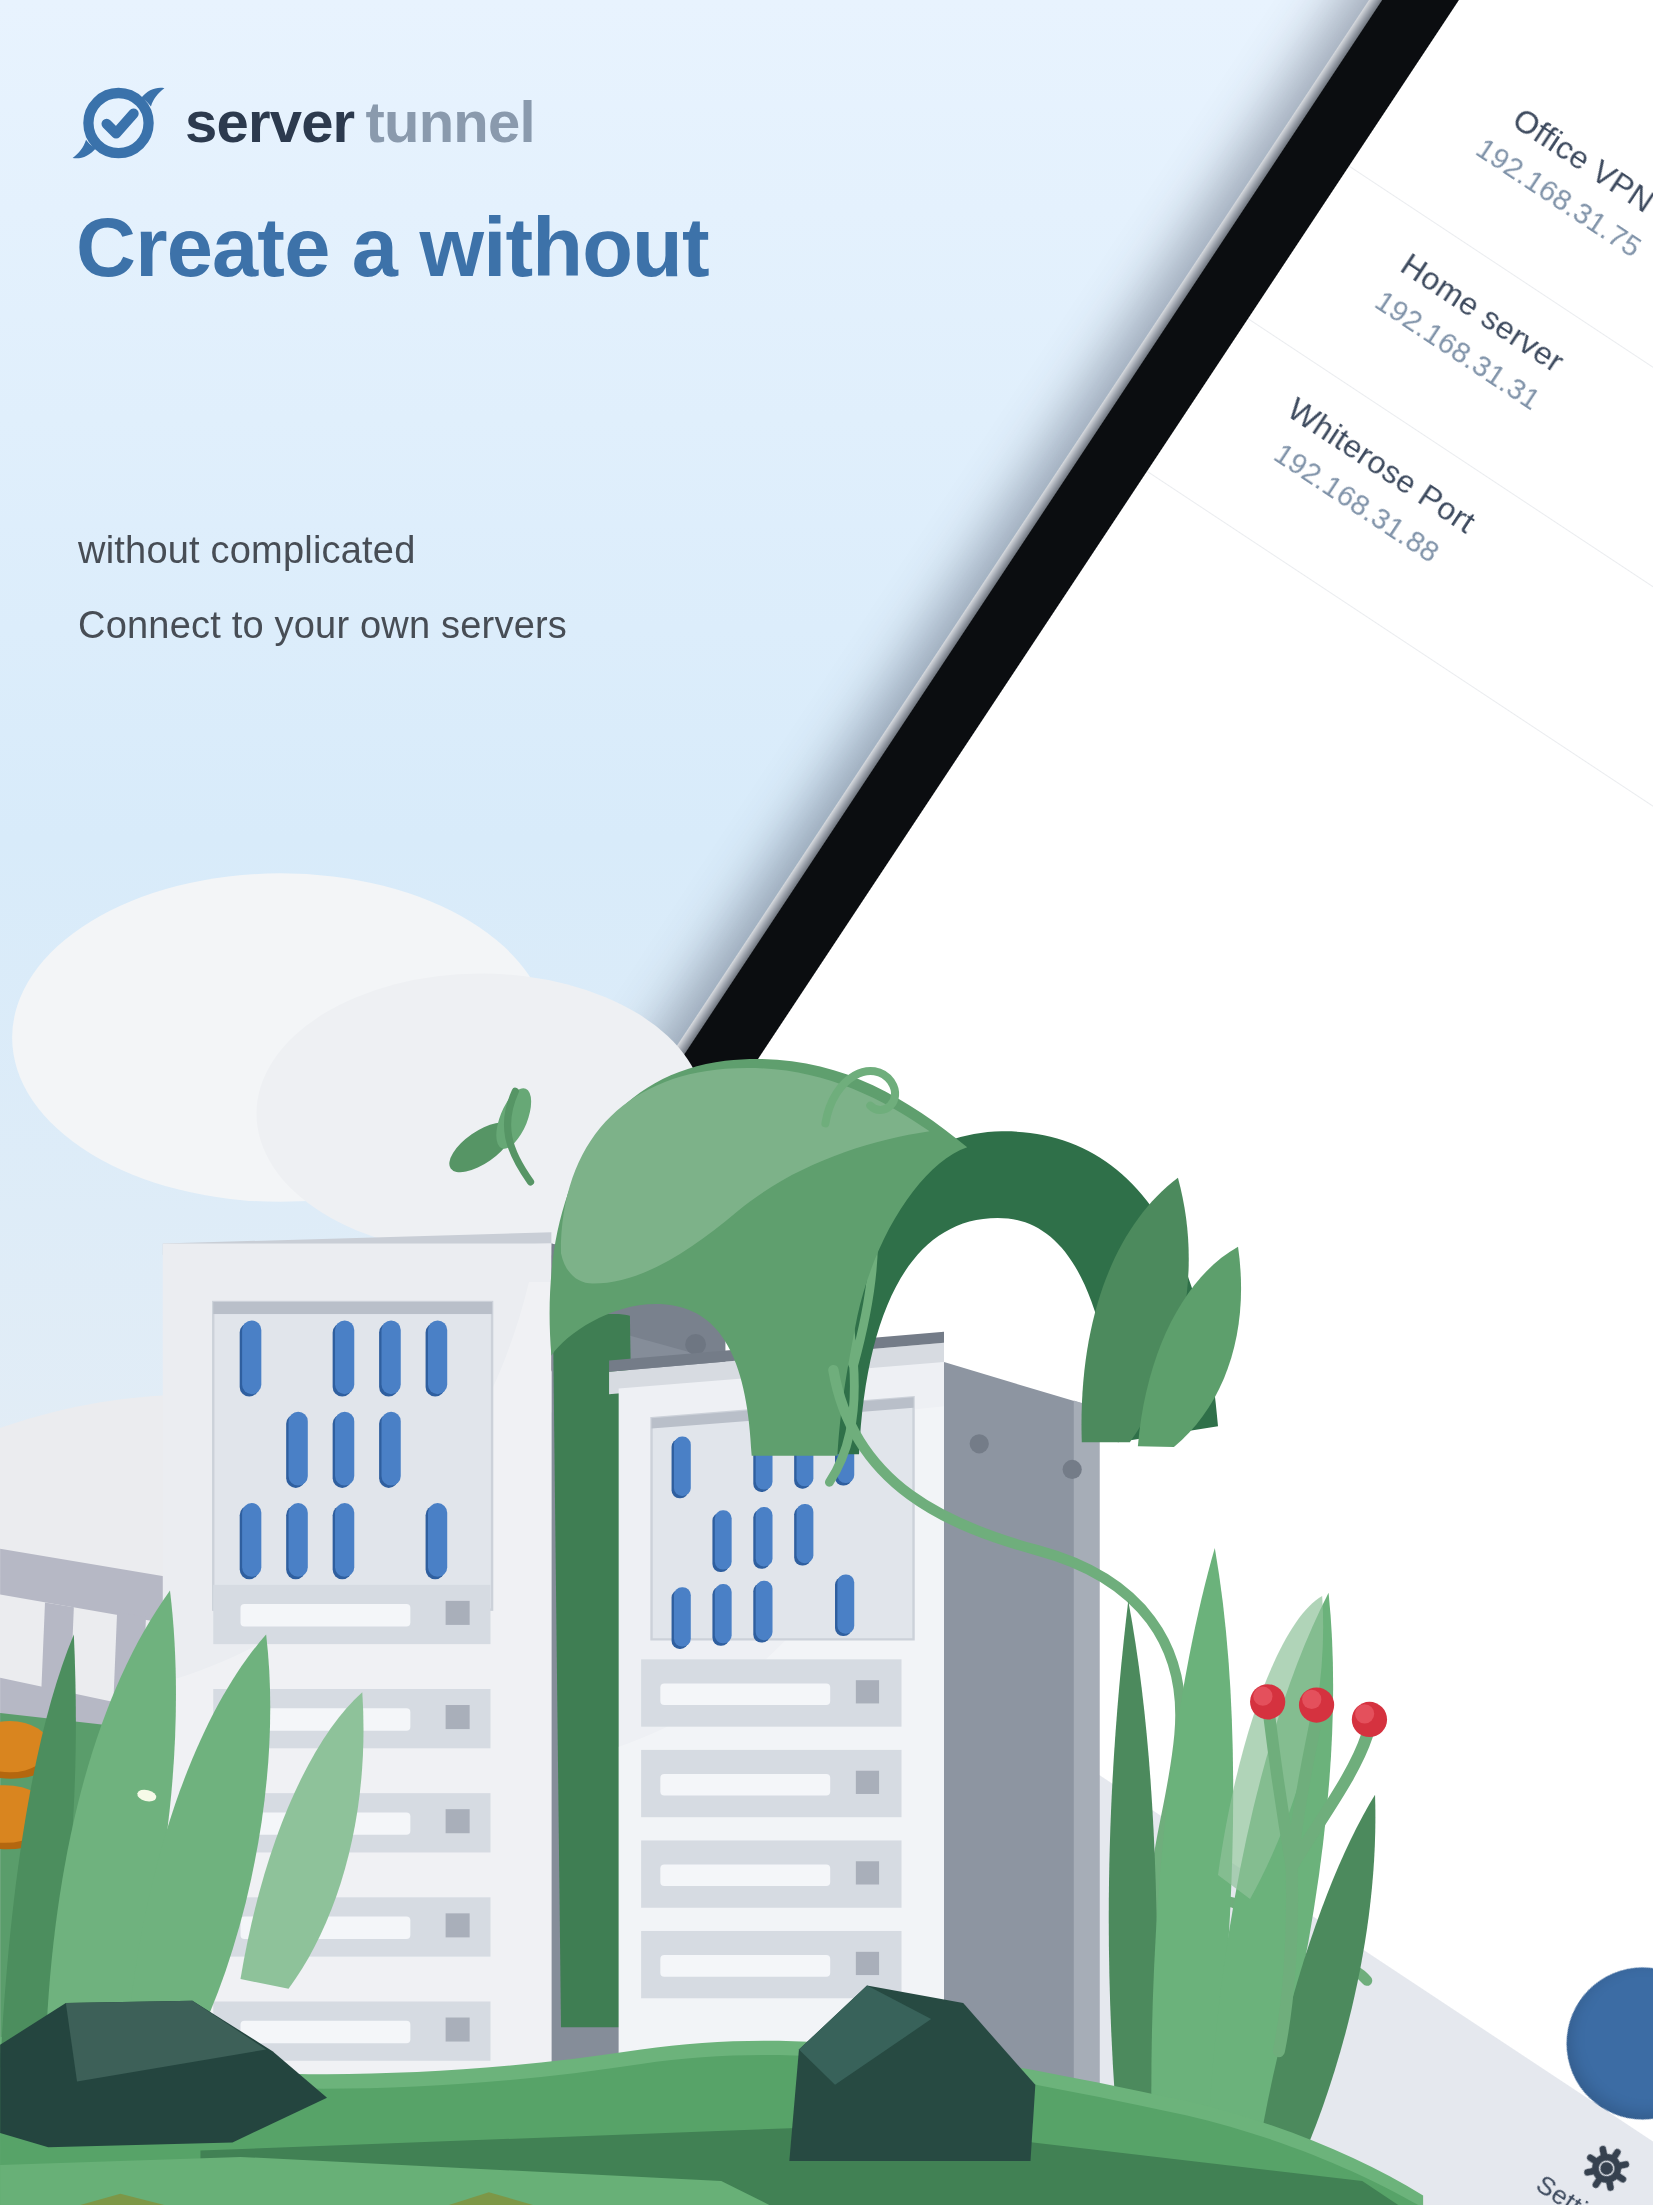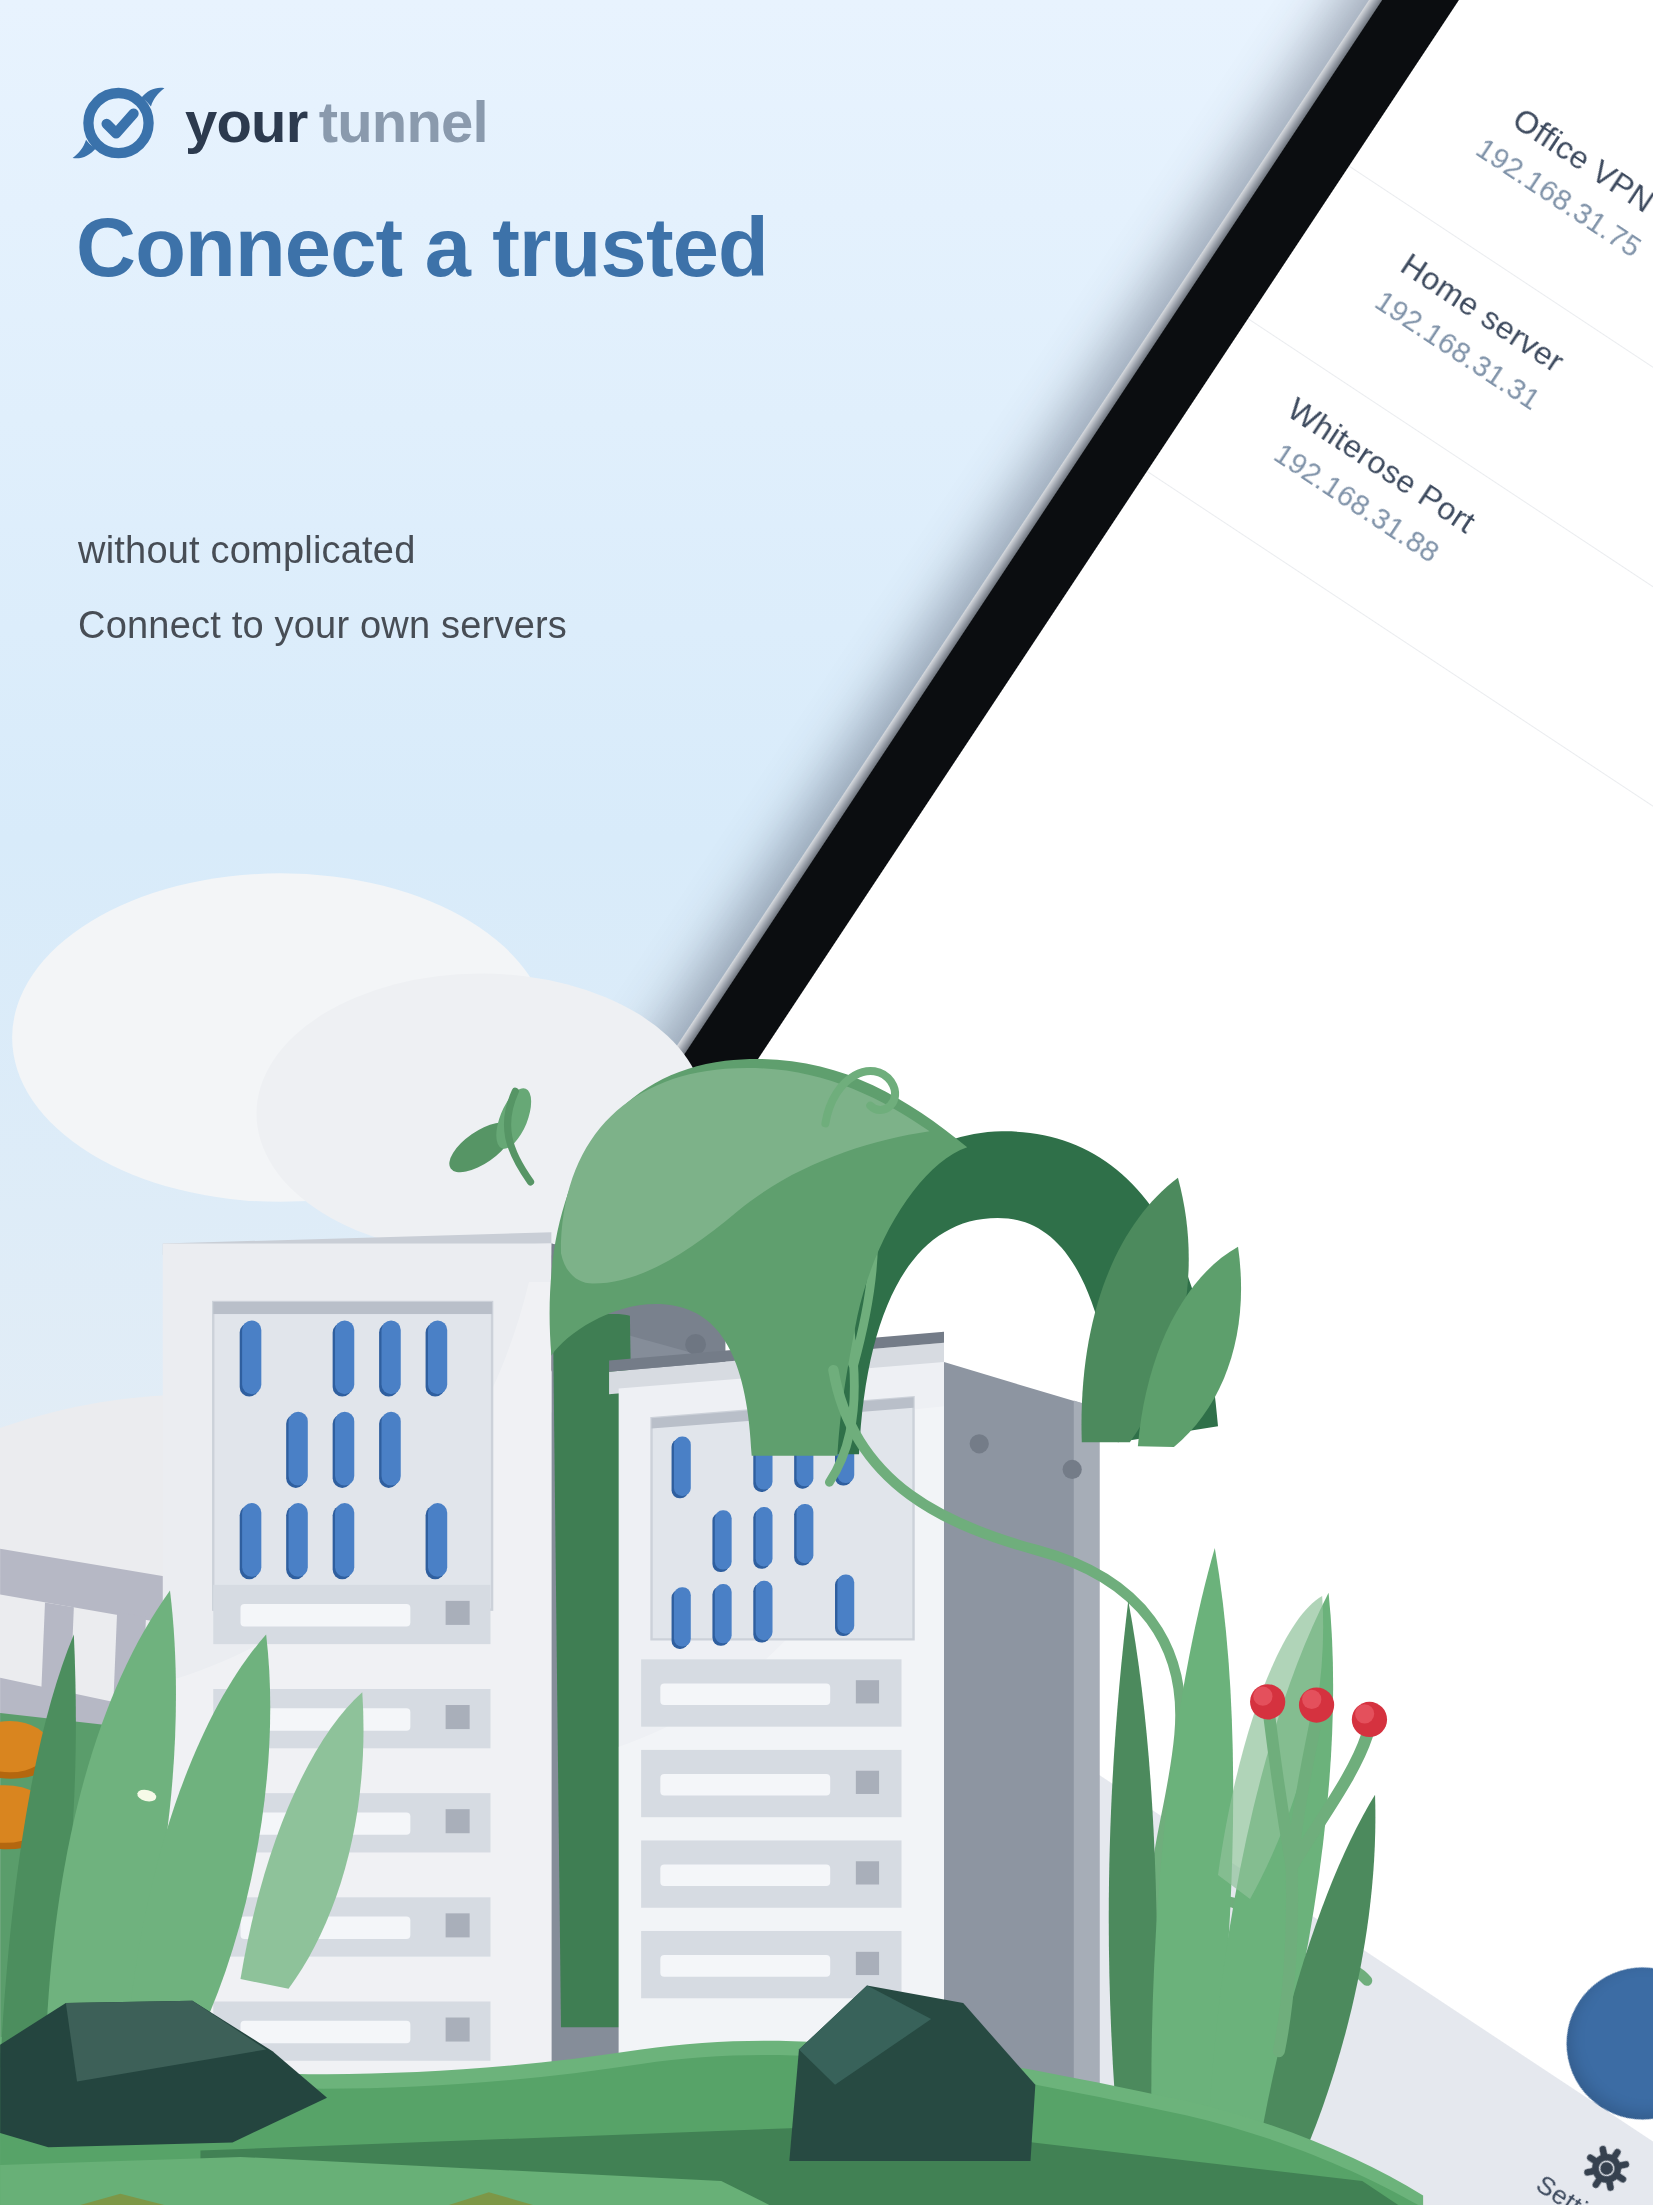--- a/index.html
+++ b/index.html
@@ -327,26 +327,26 @@
   </svg>
 
   <div class="header">
     <svg width="95" height="95" viewBox="0 0 120 120">
       <circle cx="60" cy="62" r="38" fill="none" stroke="var(--brand)" stroke-width="13"></circle>
       <path d="M88 31 C 97 20 108 16 118 18 C 110 24 104 31 101 41 C 96 35 93 32 88 31 Z" fill="var(--brand)"></path>
       <path d="M32 93 C 23 104 12 108 2 106 C 10 100 16 93 19 83 C 24 89 27 92 32 93 Z" fill="var(--brand)"></path>
       <path d="M45 63 L57 75 L79 50" fill="none" stroke="var(--brand)" stroke-width="13" stroke-linecap="round" stroke-linejoin="round"></path>
     </svg>
     <div>
-      <span class="logo-word logo-primary">your</span><span class="logo-word logo-secondary">tunnel</span>
+      <span class="logo-word logo-primary">server</span><span class="logo-word logo-secondary">tunnel</span>
     </div>
   </div>
 
   <div class="hero-title">
-    <div>Connect a trusted</div>
+    <div>Create a without</div>
   </div>
 
   <div class="hero-sub">
     <div>without complicated</div>
     <div>Connect to your own servers</div>
   </div>
 
 </div>
 
 

